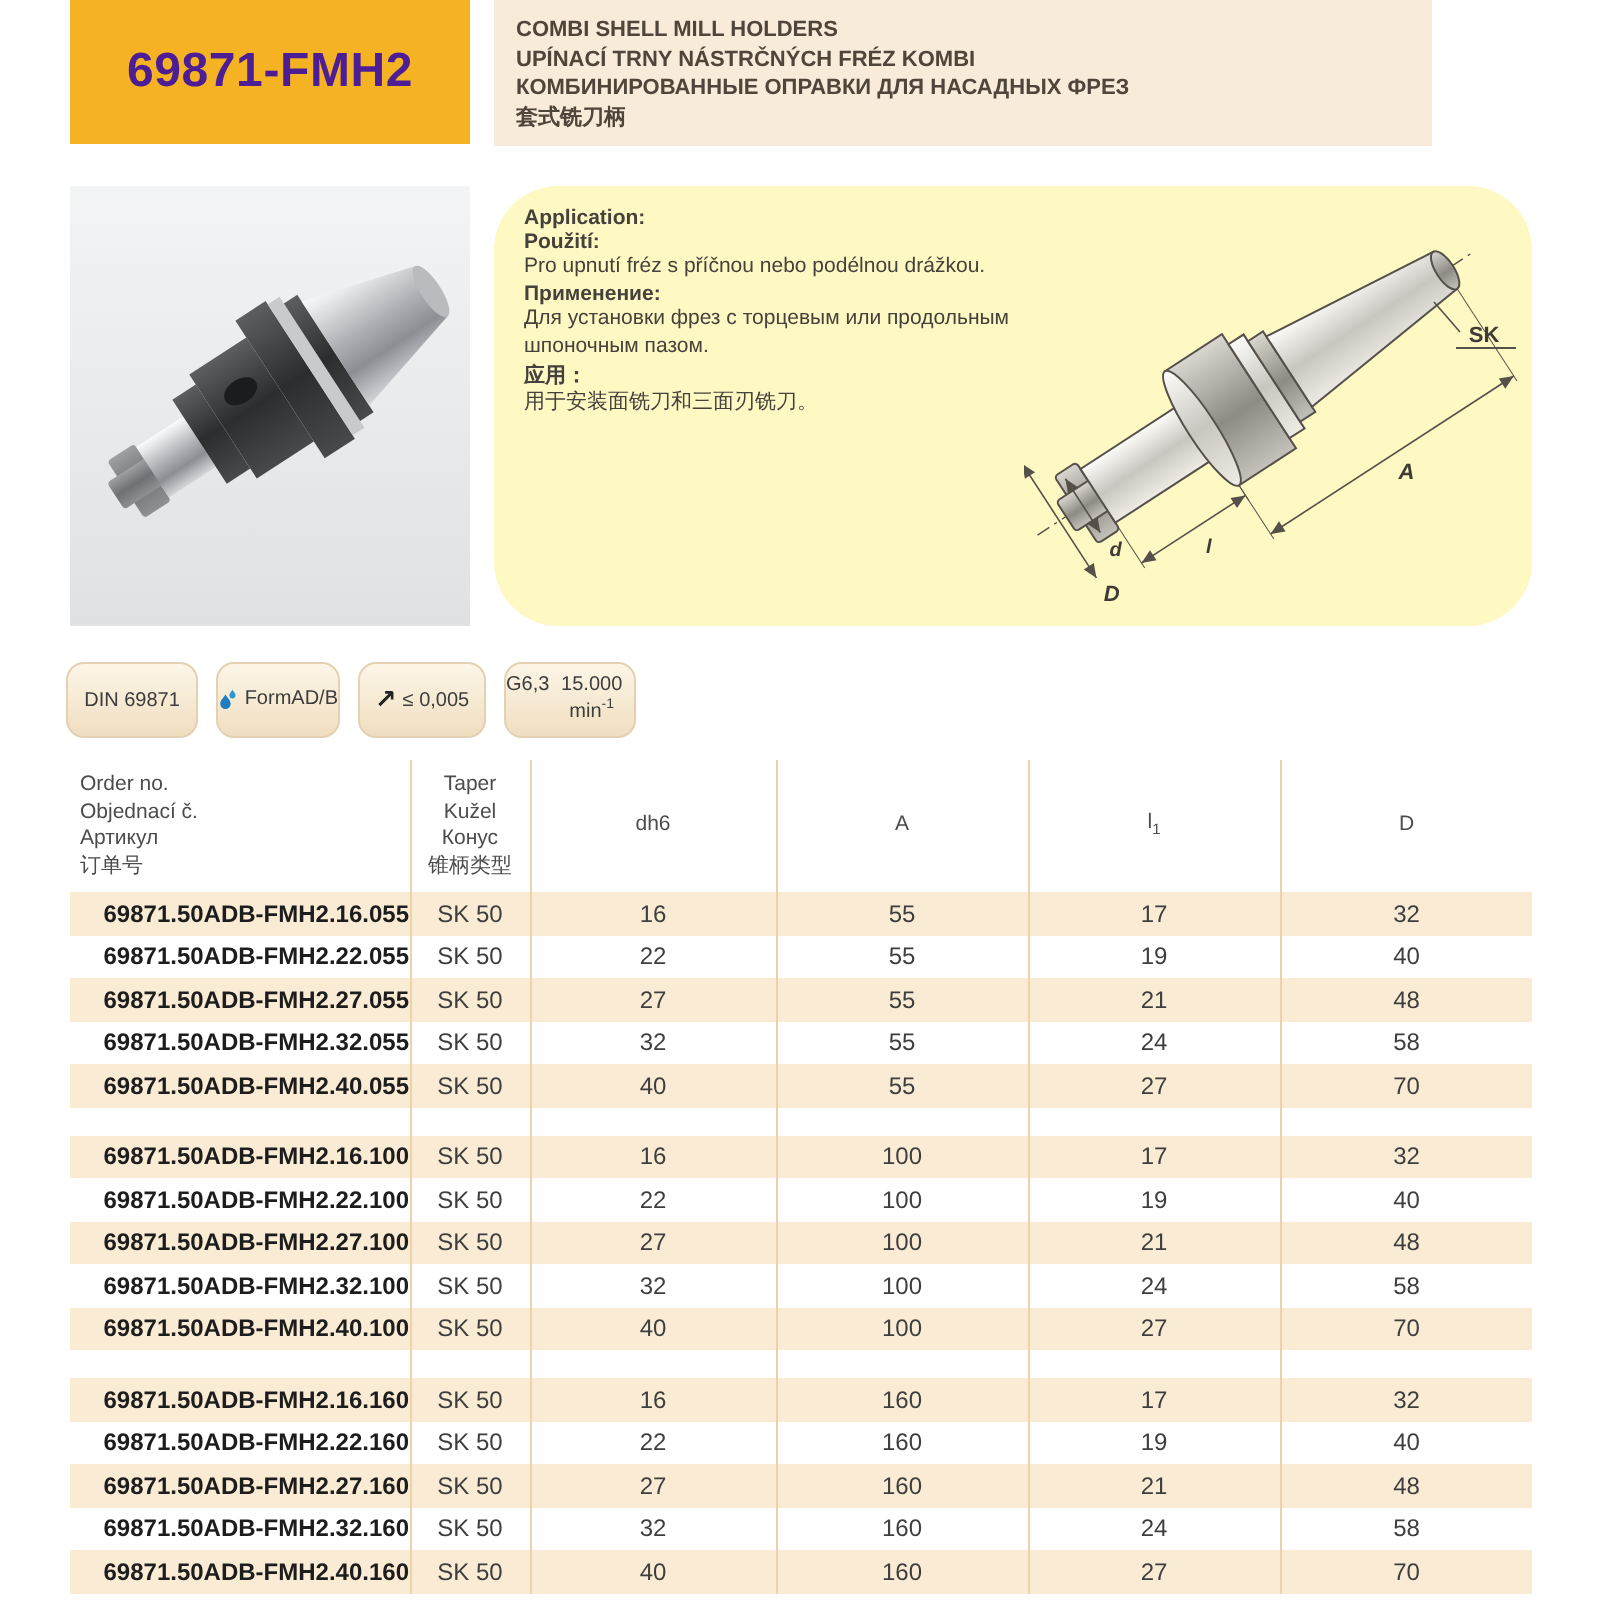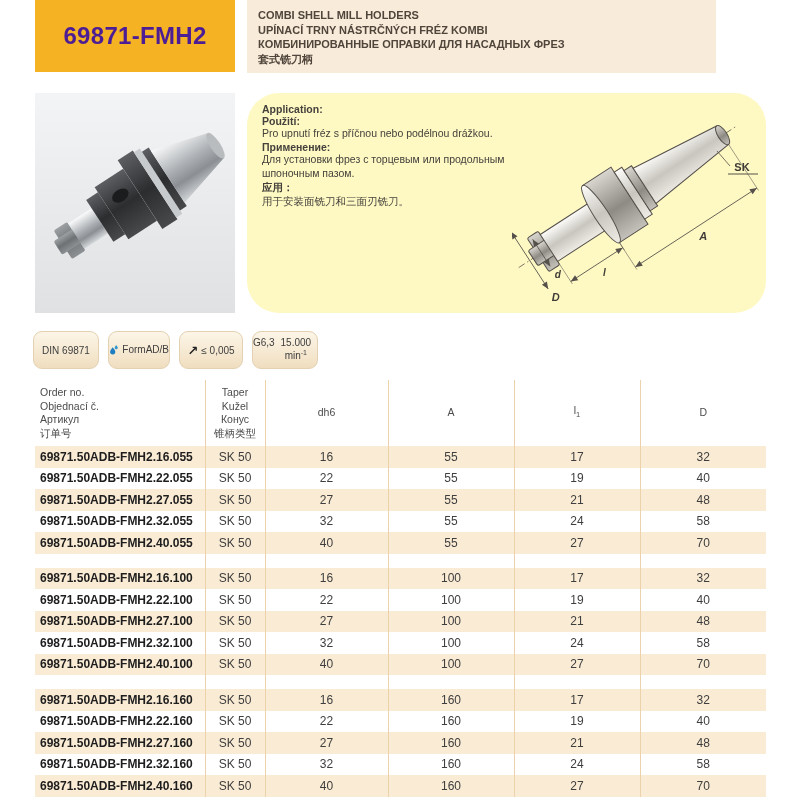--- a/index.html
+++ b/index.html
@@ -47,21 +47,21 @@
   .spec-table th:last-child,.spec-table td:last-child{border-right:none;}
   .spec-table thead tr{height:66px;}
   .spec-table th{font-weight:normal;font-size:10.5px;line-height:13.5px;color:#4C4C4C;}
   .spec-table th.order-h{text-align:left;padding-left:5px;}
   .spec-table th sub{font-size:7.5px;}
   .spec-table tbody tr{height:21.5px;}
   .spec-table tbody tr.b{background:#FAEBD4;}
   .spec-table tbody tr.w{background:#fff;margin-left:14px;}
   .spec-table tbody tr.spacer{height:14px;background:#fff;}
   .spec-table td{font-size:12px;color:#3E3E3E;}
-  .spec-table td:first-child{text-align:left;padding-left:5px;font-weight:bold;color:#1D1D1D;}
+  .spec-table td:first-child{text-align:right;padding-left:5px;font-weight:bold;color:#1D1D1D;}
   text{font-family:"Liberation Sans","DejaVu Sans",sans-serif;}
 </style>
 </head>
 <body>
 
 <div class="page">
 
   <div class="code-box">
     <span>69871-FMH2</span>
   </div>

